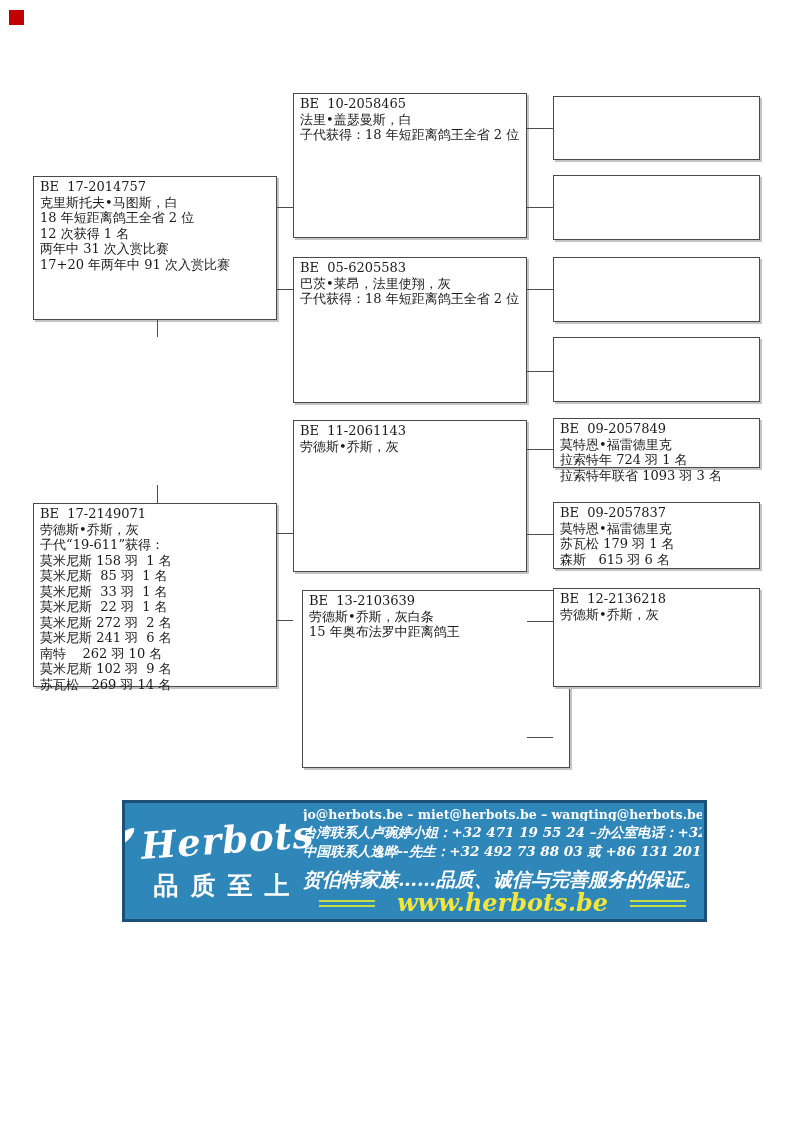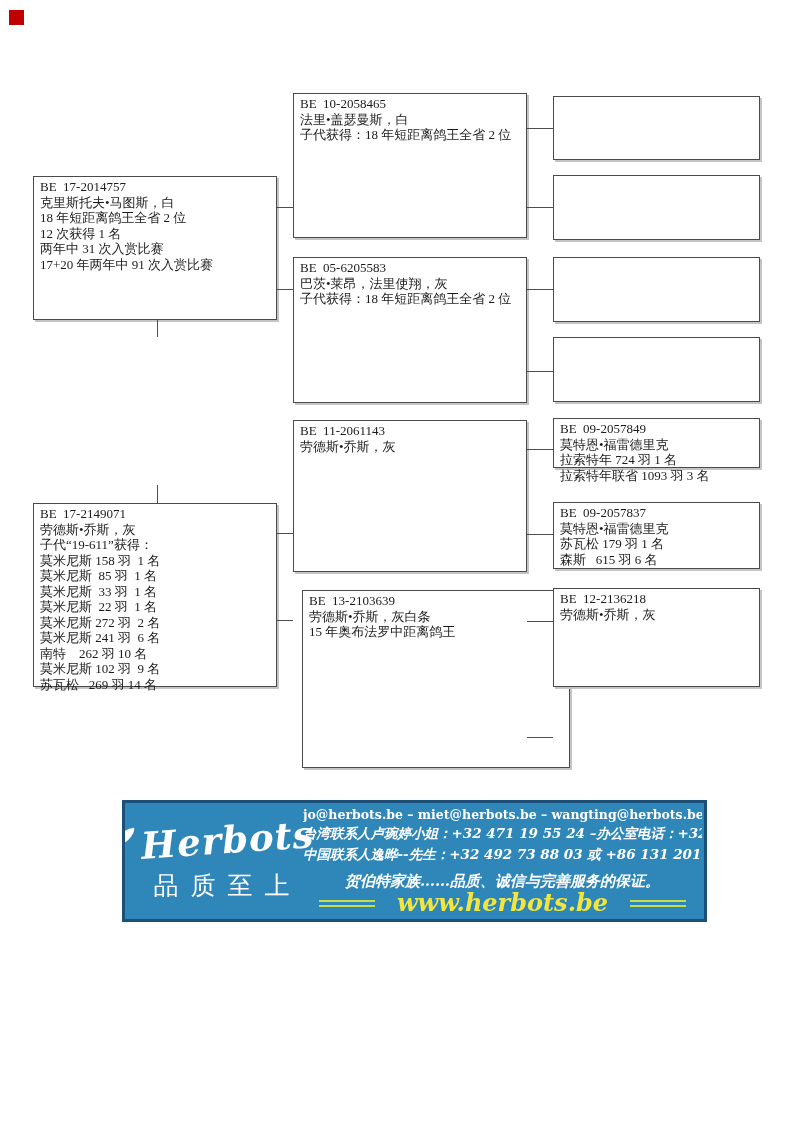--- a/index.html
+++ b/index.html
@@ -2,42 +2,42 @@
 <html><head>
 <meta charset="utf-8">
 <style>
   html,body{margin:0;padding:0;background:#ffffff;}
   .page{position:relative;width:793px;height:1122px;background:#ffffff;overflow:hidden;
         font-family:"DejaVu Serif","Liberation Serif",serif;}
   .red-marker{position:absolute;left:9px;top:10px;width:15px;height:15px;}
   .pbox{position:absolute;background:#ffffff;border:1px solid #4a4a4a;
         box-shadow:2px 2px 0 #c4c4c4;box-sizing:border-box;}
   .pbox .ptext{padding:2px 6px 0 6px;font-size:13px;line-height:15.5px;color:#1a1a1a;
-        white-space:pre-wrap;word-break:break-all;font-family:Liberation Serif, serif;}
+        white-space:pre-wrap;word-break:break-all;}
   .pbox.subject{border:2px solid #000000;}
   .line{position:absolute;background:#4d4d4d;}
   .line.h{height:1px;}
   .line.v{width:1px;}
   
   .banner{position:absolute;left:122px;top:800px;width:585px;height:122px;box-sizing:border-box;
           border:3px solid #1d5078;display:flex;align-items:stretch;overflow:hidden;}
   .banner-left{width:178px;flex:0 0 178px;display:flex;flex-direction:column;align-items:center;
           justify-content:center;padding-top:2px;}
   .logo-row{display:flex;align-items:center;}
   .logo-script{color:#ffffff;font-size:37px;font-style:italic;font-weight:bold;
           transform:rotate(-4deg);letter-spacing:1px;line-height:1;
           font-family:"DejaVu Serif","Liberation Serif",serif;}
-  .logo-sub{color:#ffffff;font-size:25px;font-weight:normal;letter-spacing:12px;margin-top:10px;
+  .logo-sub{color:#ffffff;font-size:25px;font-weight:bold;letter-spacing:12px;margin-top:10px;
           margin-left:27px;white-space:nowrap;}
   .banner-right{flex:1;display:flex;flex-direction:column;justify-content:center;
           padding:4px 2px 4px 0;min-width:0;}
   .b-line1{color:#ffffff;font-weight:bold;font-size:12.5px;white-space:nowrap;overflow:hidden;}
   .b-line2,.b-line3{color:#ffffff;font-weight:bold;font-style:italic;font-size:13.5px;
           white-space:nowrap;overflow:hidden;text-align:center;margin-top:3px;}
-  .b-slogan{font-weight:bold;font-style:italic;font-size:15px;text-align:center;margin-top:8px;
+  .b-slogan{font-weight:bold;font-style:italic;font-size:19px;text-align:center;margin-top:8px;
           white-space:nowrap;overflow:hidden;color:#ffffff;}
   .b-web-row{display:flex;align-items:center;justify-content:center;gap:22px;}
   .dbl-line{width:56px;height:7px;border-top:2px solid;border-bottom:2px solid;box-sizing:border-box;}
   .b-web{font-size:24px;font-weight:bold;font-style:italic;line-height:1;}
   .feather{margin-right:2px;transform:rotate(-14deg);}
 </style>
 </head>
 <body>
 
 <div class="page">

